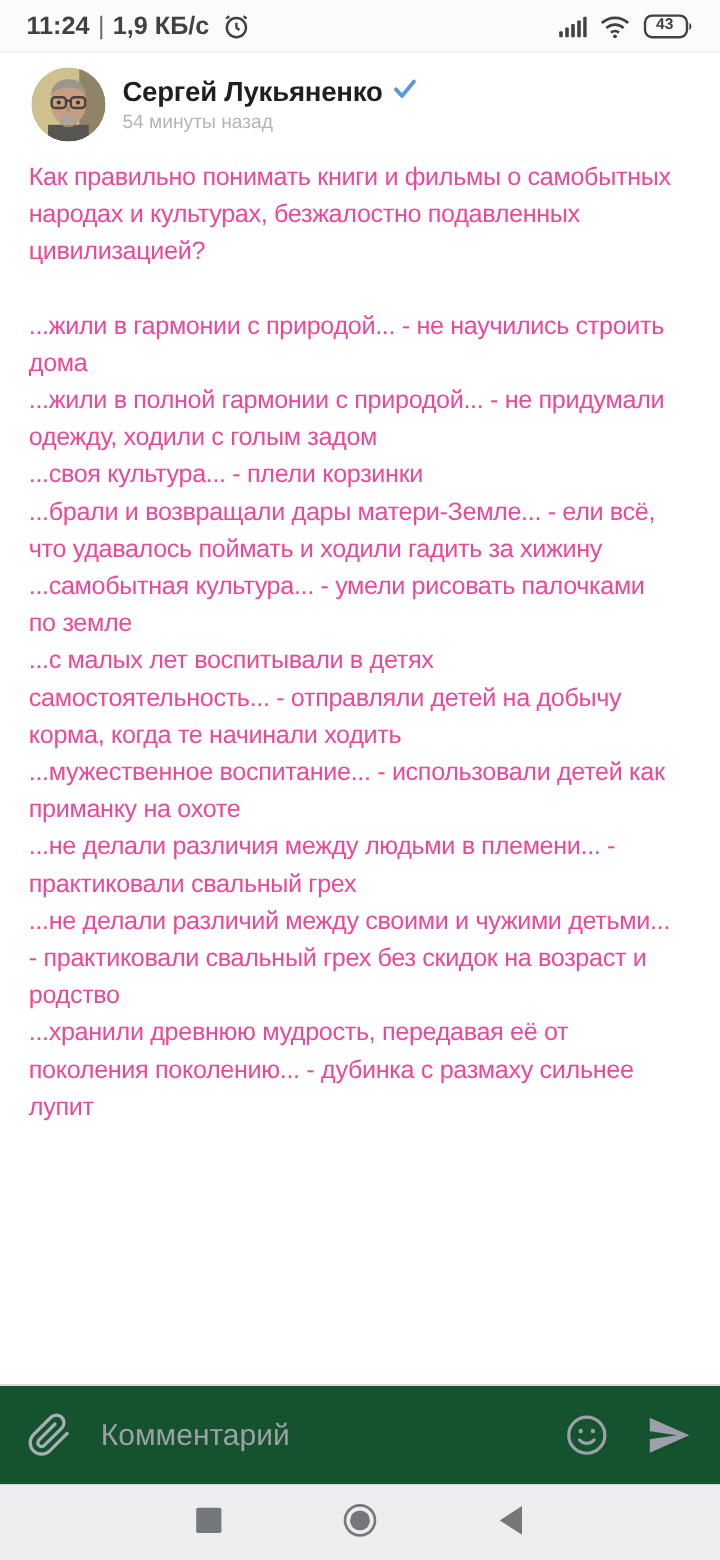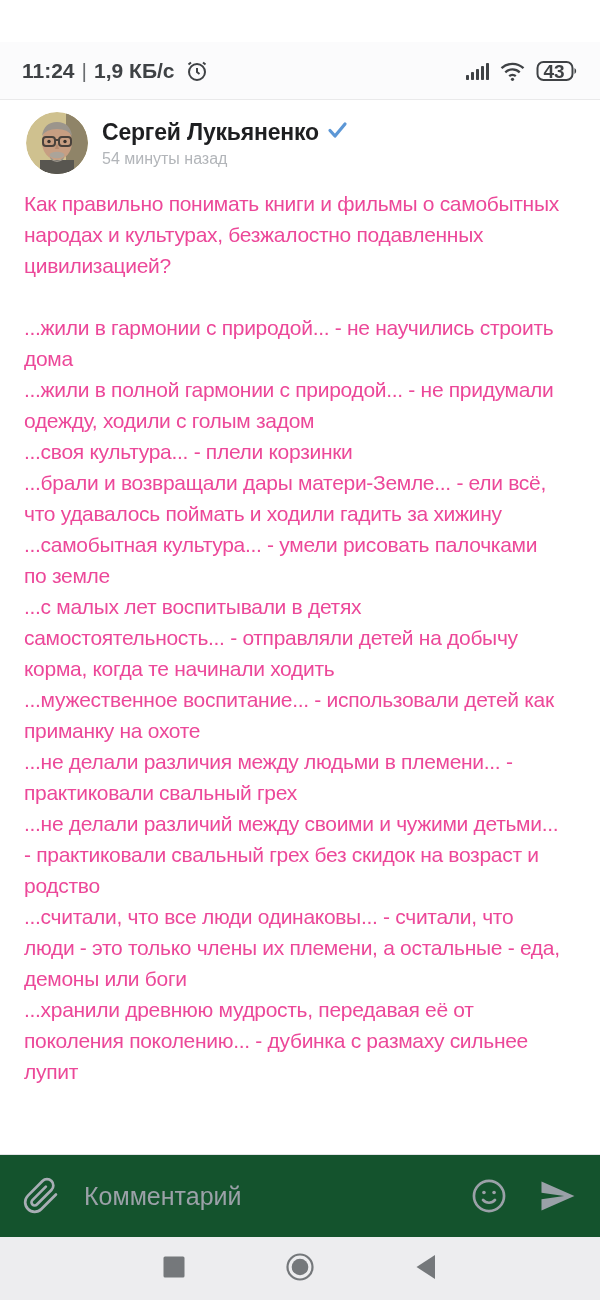--- a/index.html
+++ b/index.html
@@ -6,38 +6,37 @@
   html, body { width: 600px; height: 1300px; }
   body {
     font-family: "Liberation Sans", sans-serif;
     background: #ffffff;
     position: relative;
     overflow: hidden;
     color: #28292b;
   }
   
   .status-bar {
-    height: 58px;
+    height: 44px;
     background: #fbfbfc;
     border-bottom: 1px solid #e9e9ea;
     display: flex;
     align-items: center;
     padding: 0 22px;
     font-size: 21px;
     font-weight: 700;
     color: #3f4245;
-    margin-top: 42px;
   }
   .status-left { display: flex; align-items: center; gap: 7px; }
   .status-right { margin-left: auto; display: flex; align-items: center; gap: 10px; }
   .status-bar svg { display: block; }
   .battery-wrap { position: relative; display: flex; align-items: center; }
   .battery-num {
     position: absolute; left: 0; top: 1px; width: 36px; text-align: center;
-    font-size: 19px; font-weight: 700; color: #3f4245;
+    font-size: 13px; font-weight: 700; color: #3f4245;
   }
   
   .post-header {
     display: flex;
     align-items: center;
     padding: 12px 40px 4px 26px;
     background: #fff;
   }
   .avatar {
     width: 62px; height: 62px; border-radius: 50%;
@@ -178,21 +177,20 @@
   <div class="post-items">
       <p>...жили в гармонии с природой... - не научились строить дома</p>
       <p>...жили в полной гармонии с природой... - не придумали одежду, ходили с голым задом</p>
       <p>...своя культура... - плели корзинки</p>
       <p>...брали и возвращали дары матери-Земле... - ели всё, что удавалось поймать и ходили гадить за хижину</p>
       <p>...самобытная культура... - умели рисовать палочками по земле</p>
       <p>...с малых лет воспитывали в детях самостоятельность... - отправляли детей на добычу корма, когда те начинали ходить</p>
       <p>...мужественное воспитание... - использовали детей как приманку на охоте</p>
       <p>...не делали различия между людьми в племени... - практиковали свальный грех</p>
       <p>...не делали различий между своими и чужими детьми... - практиковали свальный грех без скидок на возраст и родство</p>
-      <p>...считали, что все люди одинаковы... - считали, что люди - это только члены их племени, а остальные - еда, демоны или боги</p>
       <p>...хранили древнюю мудрость, передавая её от поколения поколению... - дубинка с размаху сильнее лупит</p>
     </div>
 </div>
 
 <div class="comment-bar">
   <button class="icon-btn">
     <span>
       <svg width="38" height="38" viewBox="0 0 24 24" fill="none" stroke="#a8aeb5" stroke-width="1.7" stroke-linecap="round" stroke-linejoin="round">
         <path d="M21.44 11.05l-9.19 9.19a6 6 0 0 1-8.49-8.49l9.19-9.19a4 4 0 0 1 5.66 5.66l-9.2 9.19a2 2 0 0 1-2.83-2.83l8.49-8.48"></path>
       </svg>

